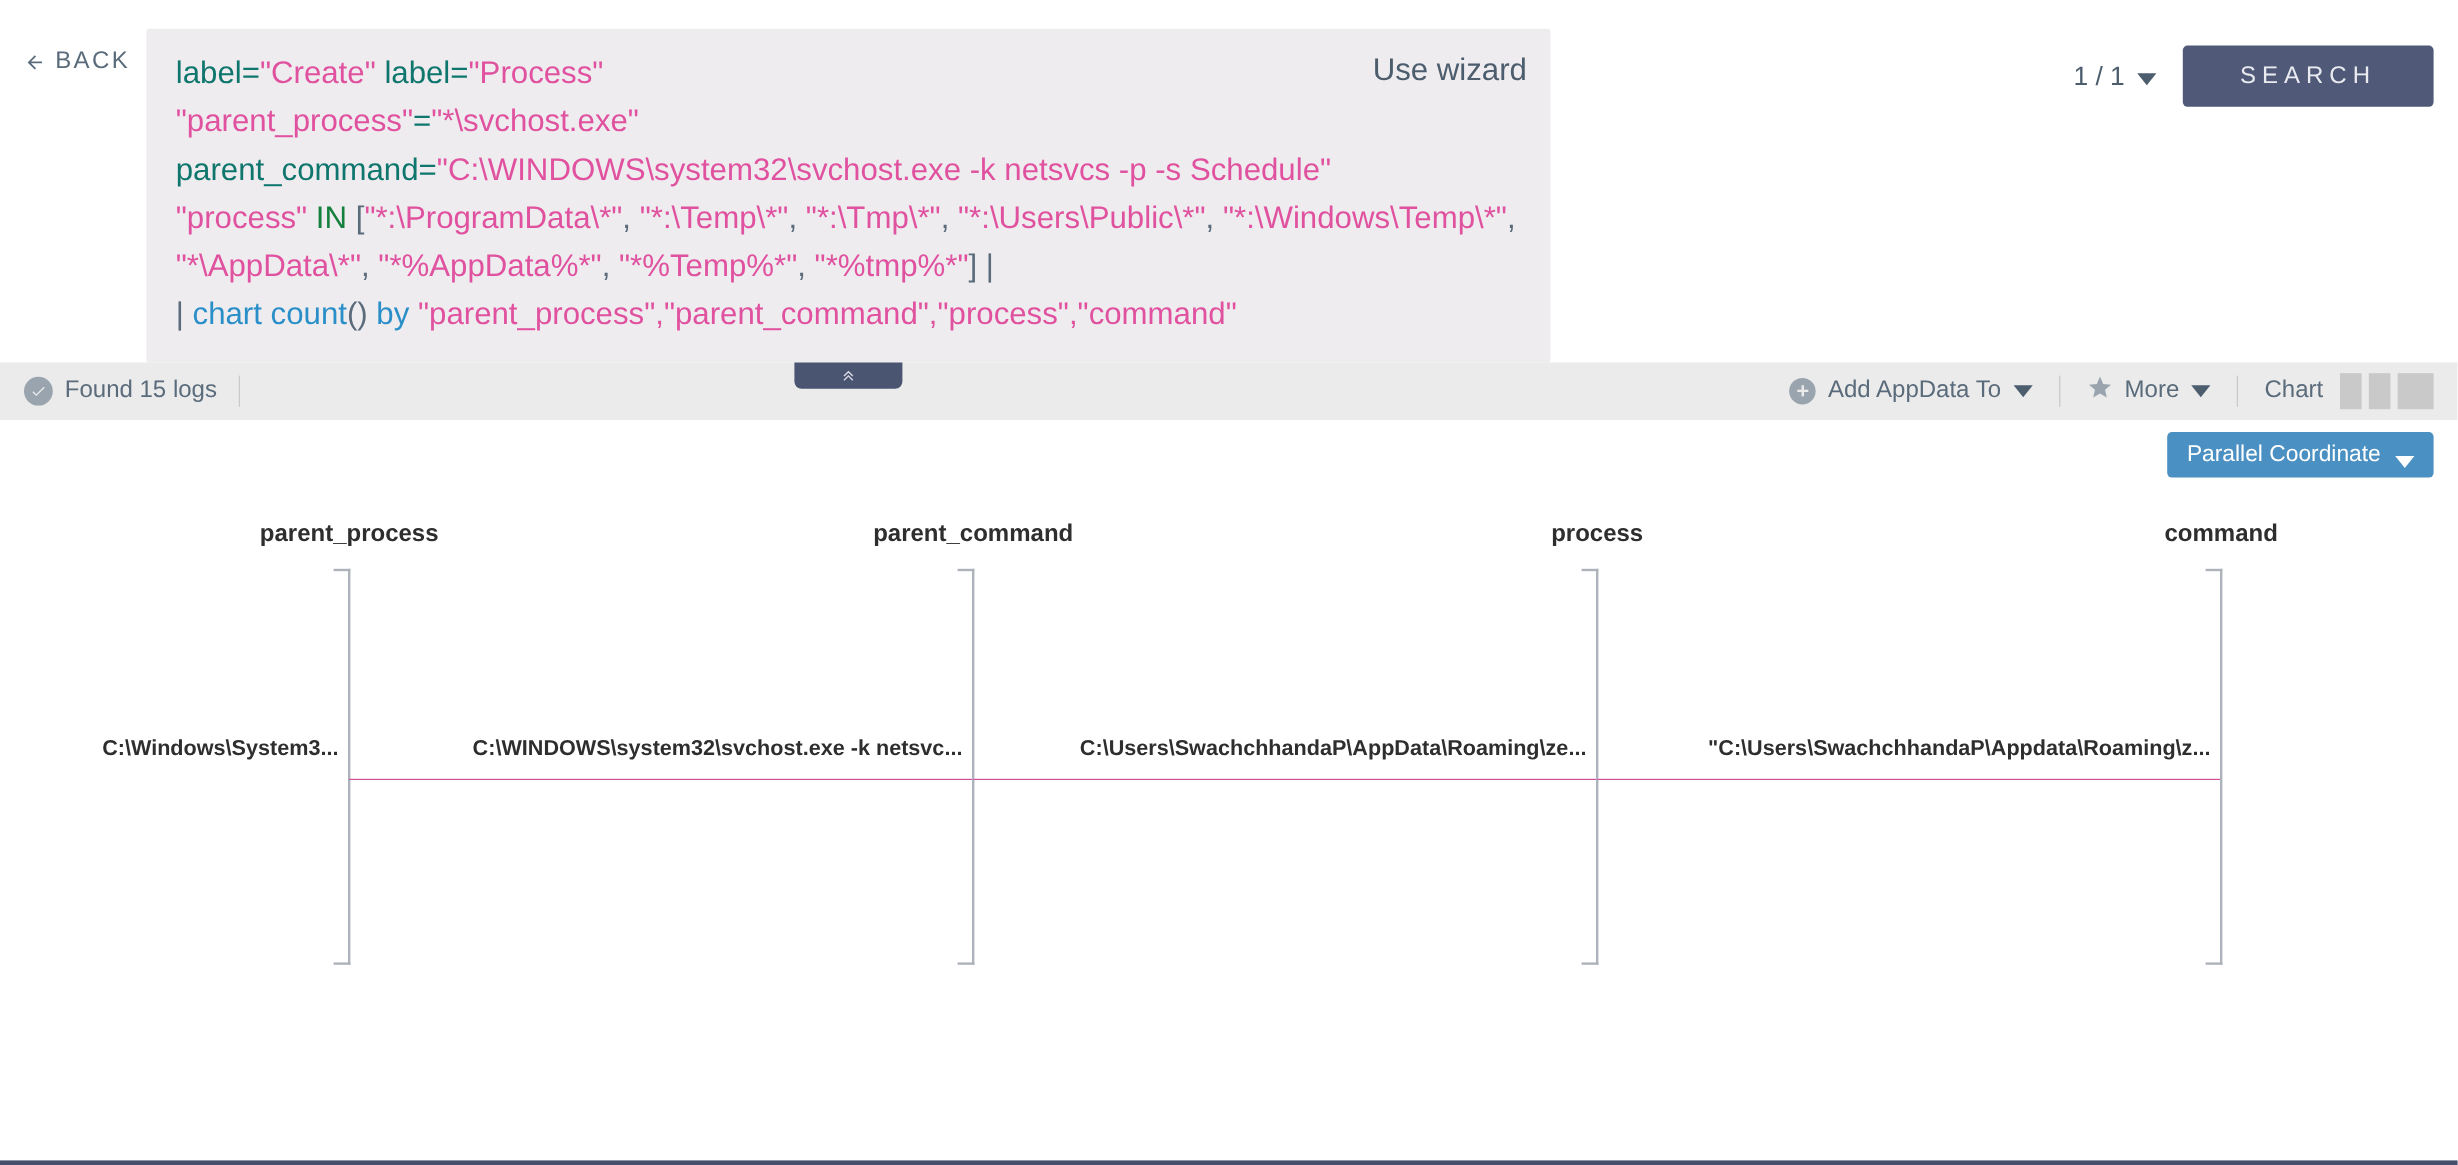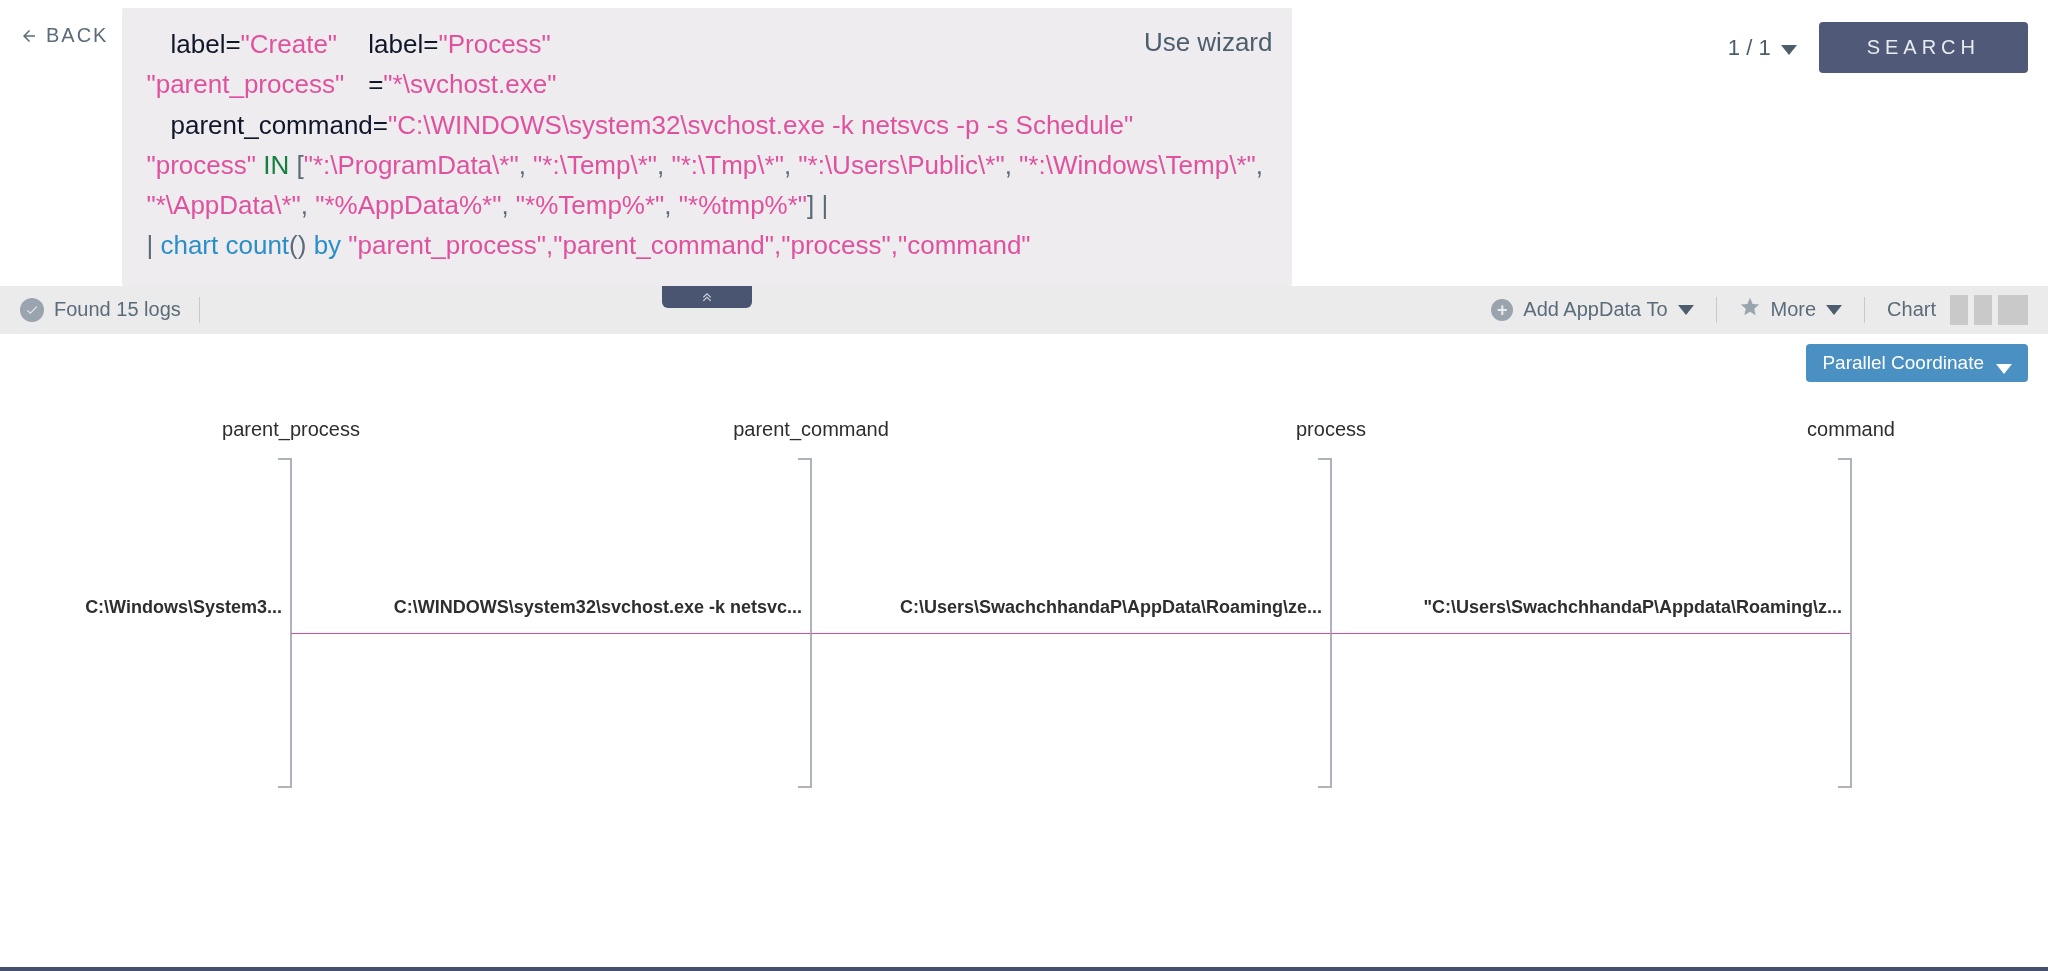--- a/index.html
+++ b/index.html
@@ -9,21 +9,21 @@
     color: #333;
     width: 2048px;
     height: 971px;
     overflow: hidden;
   }
 
   
   .header {
     display: flex;
     align-items: flex-start;
-    padding: 8px 20px 0 20px;
+    padding: 24px 20px 0 20px;
     gap: 14px;
   }
   .back {
     display: flex;
     align-items: center;
     gap: 8px;
     color: #5a6b7b;
     font-size: 20px;
     letter-spacing: 2px;
     font-weight: 500;
@@ -38,21 +38,21 @@
     flex: 1;
     position: relative;
     padding: 16px 24px 20px 24px;
     font-size: 26px;
     line-height: 1.55;
     font-family: inherit;
     color: #5a6b7b;
     min-height: 50px;
     max-width: 1170px;
   }
-  .query-box .kw-label { color: #0f172a; margin-left: 24px; }
+  .query-box .kw-label { color: #0f766e; }
   .query-box .str { color: #e0519f; }
   .query-box .in  { color: #15803d; }
   .query-box .fn  { color: #2a8fc9; }
   .query-box .by  { color: #2a8fc9; }
   .query-box .pipe{ color: #5a6b7b; }
   .use-wizard {
     position: absolute;
     top: 14px;
     right: 20px;
     color: #4c5d6e;
@@ -185,21 +185,21 @@
   .axis .tick-top, .axis .tick-bot {
     position:absolute; width:14px; height:2px; background:#aeb3bb; left:-12px;
   }
   .axis .tick-top{top:40px;}
   .axis .tick-bot{bottom:0;}
   .axis .title {
     position:absolute;
     top:0;
     left:50%;
     transform:translateX(-50%);
-    font-weight:400;
+    font-weight:700;
     font-size:20px;
     color:#2e2e2e;
     white-space:nowrap;
   }
   .axis .value {
     position:absolute;
     top:50%;
     right:10px;
     transform:translateY(-6px);
     font-size:18px;

